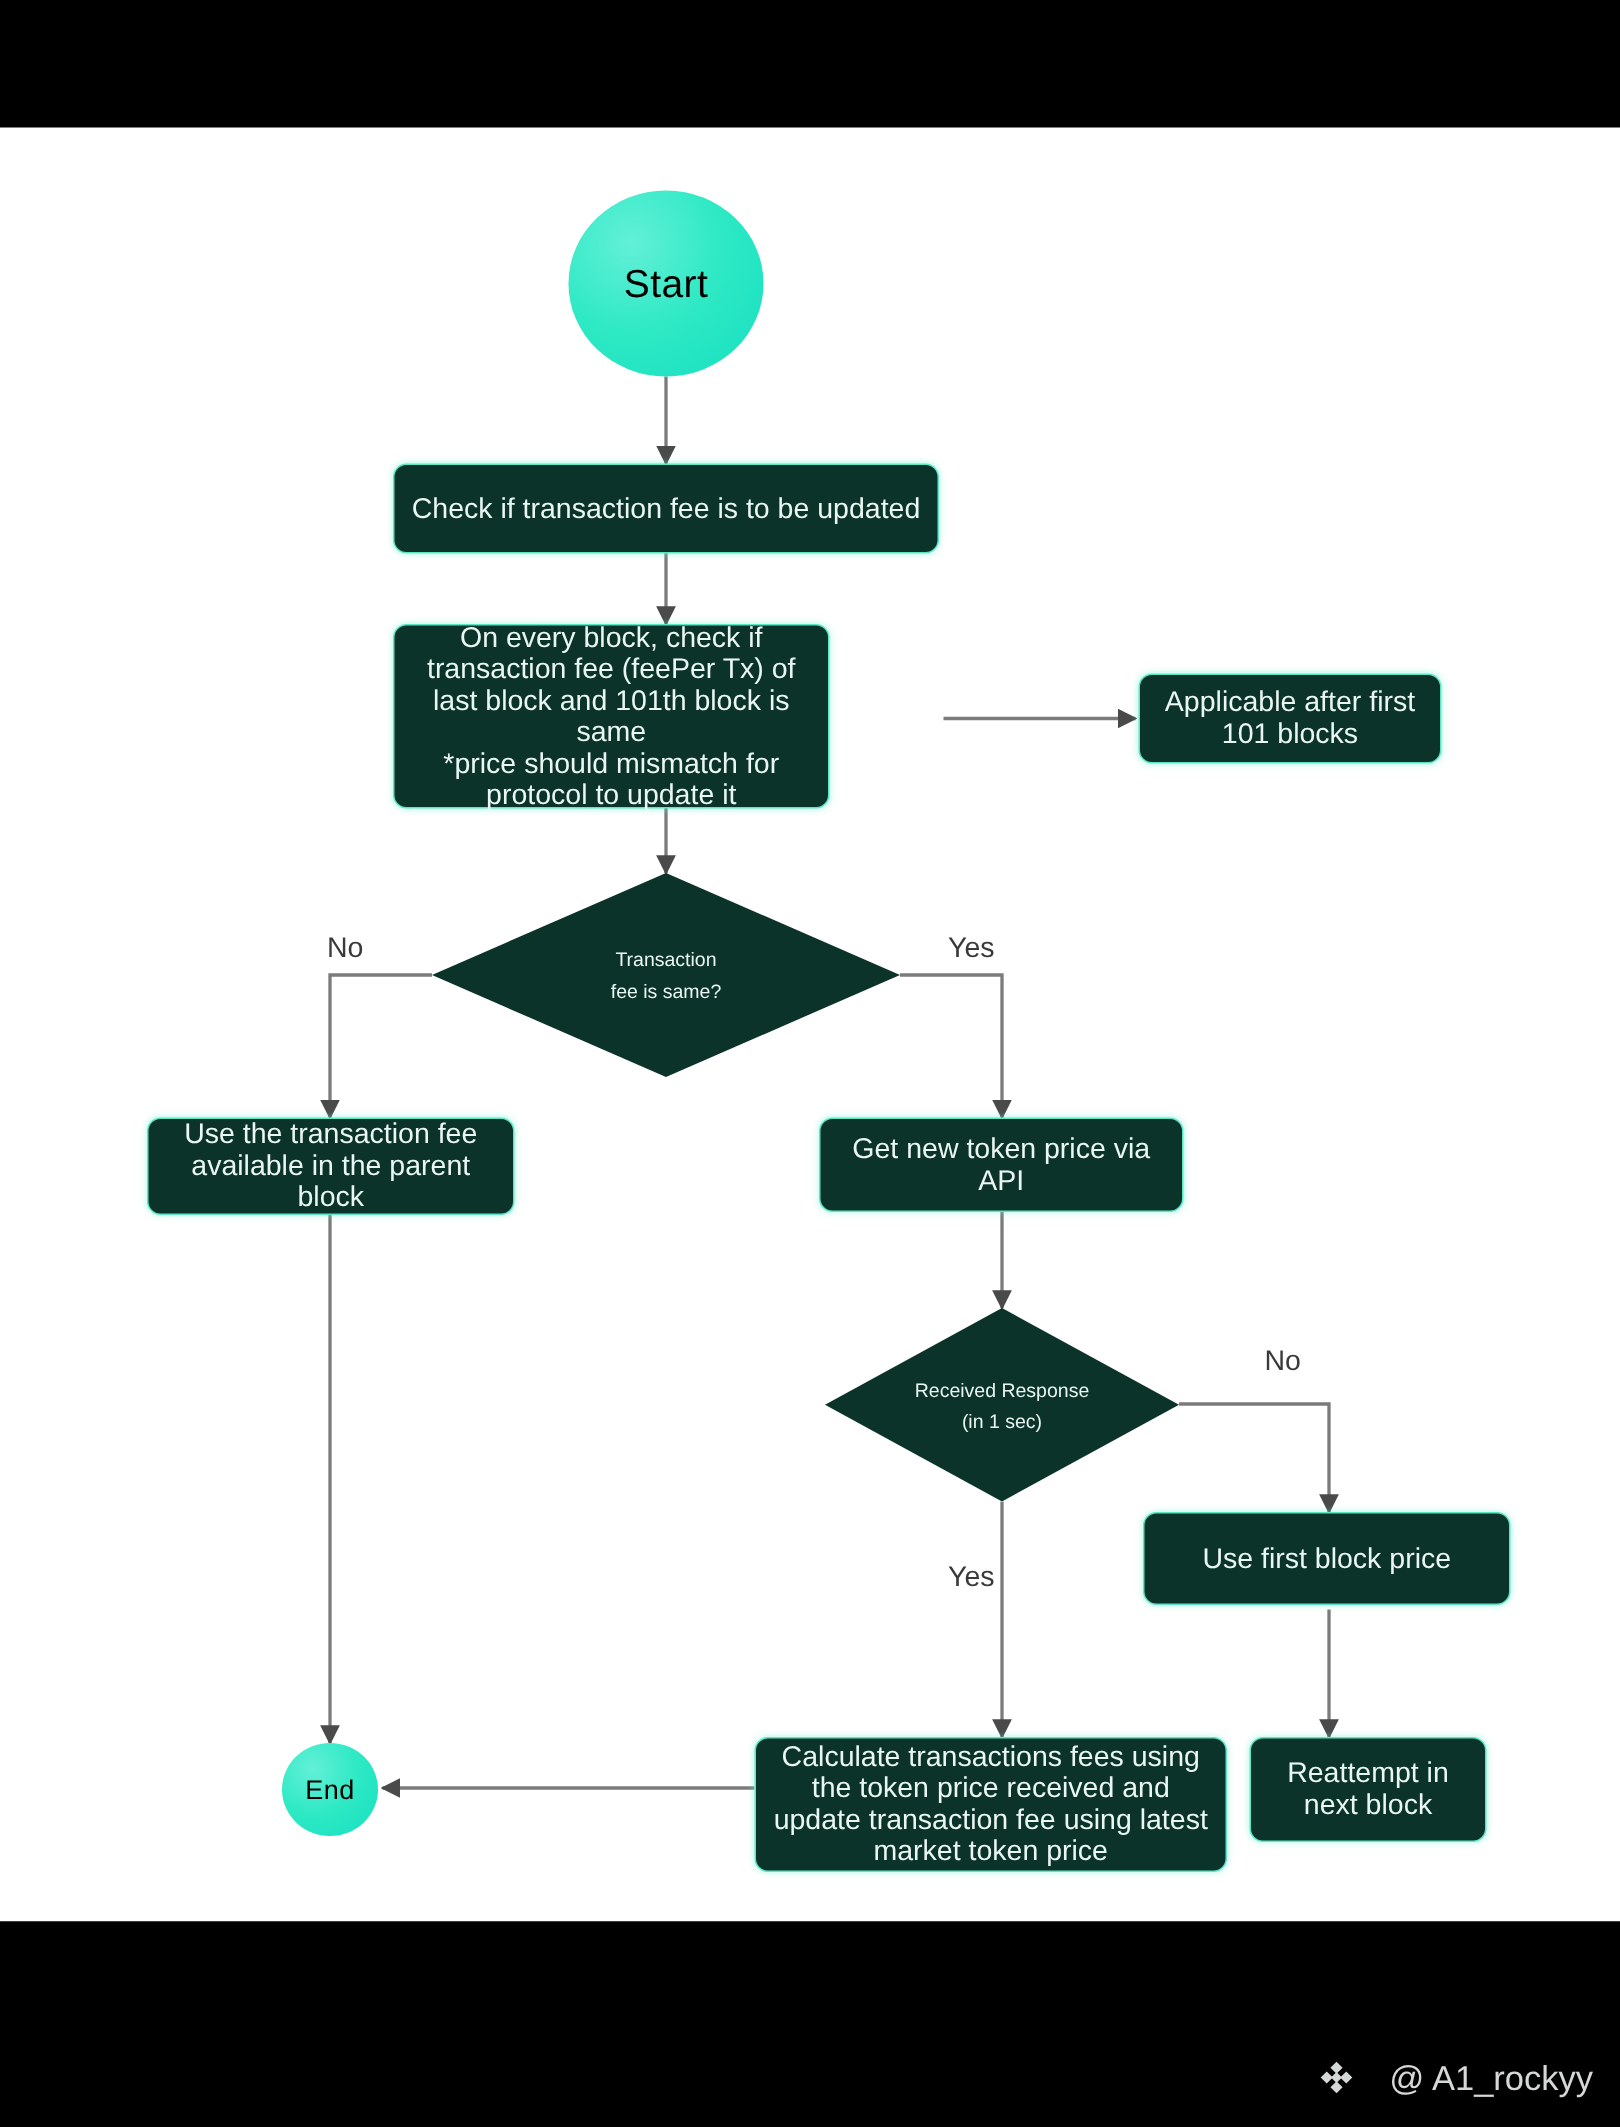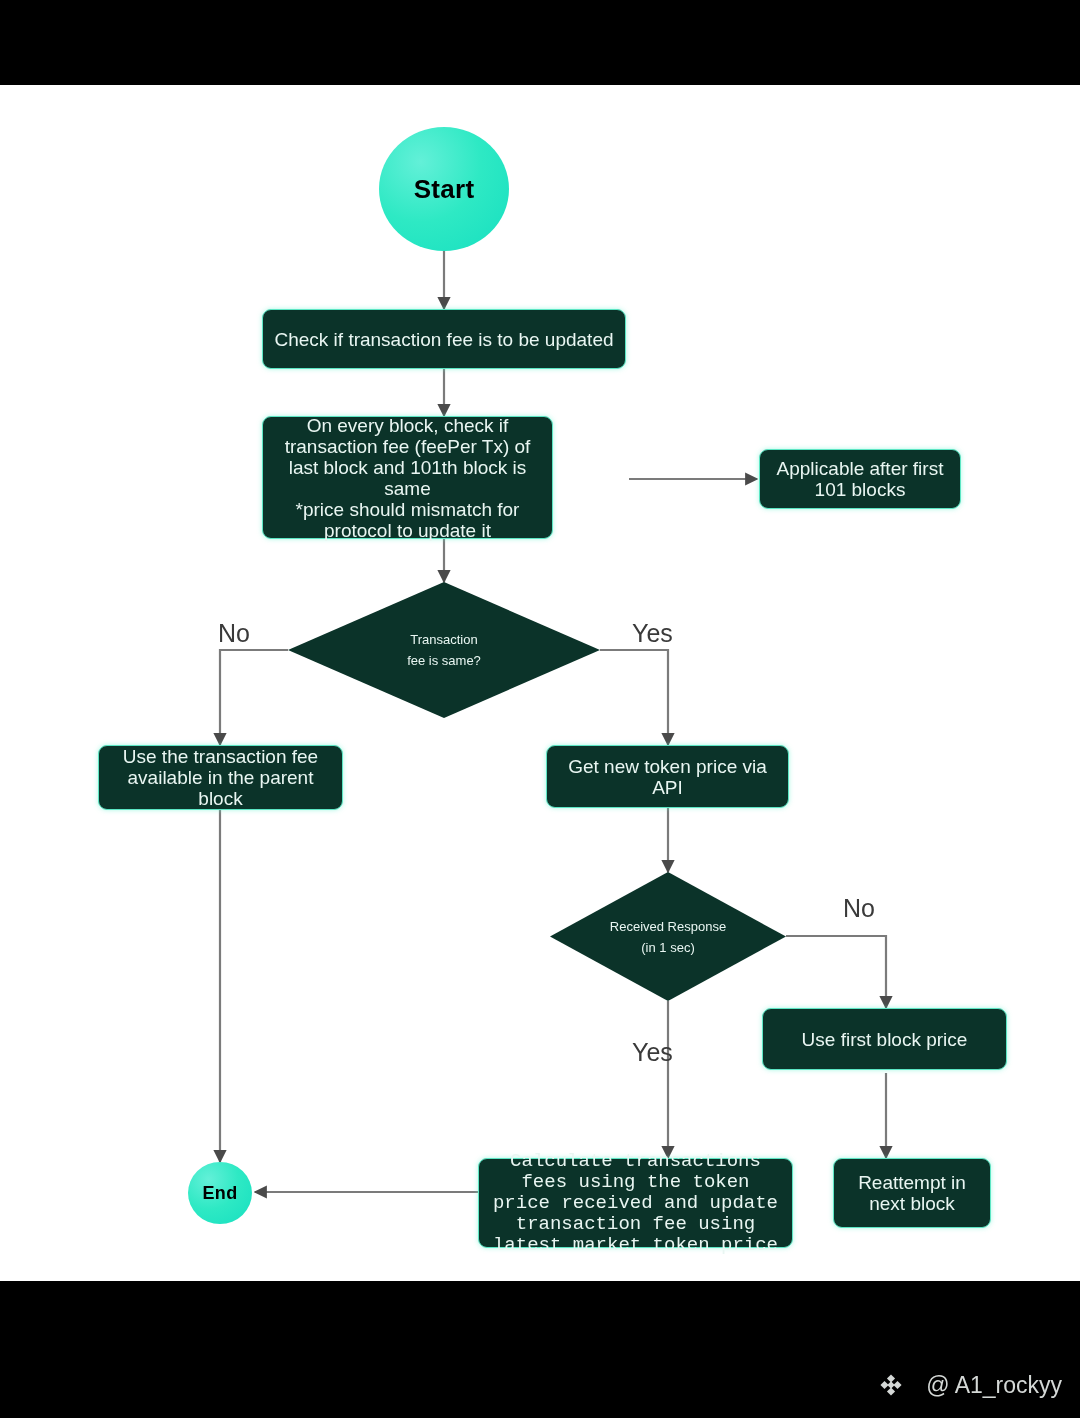--- a/index.html
+++ b/index.html
@@ -60,21 +60,21 @@
     font-size: 19px;
     line-height: 21px;
     padding: 6px 10px;
     box-shadow: 0 0 5px rgba(100, 240, 205, 0.55);
   }
 
   .terminal {
     border-radius: 50%;
     background: radial-gradient(circle at 32% 28%, #63f0d8 0%, #2ee9c4 48%, #16dfc0 100%);
     color: #000000;
-    font-weight: bold;
+    font-weight: normal;
     justify-content: center;
   }
   .terminal.start { font-size: 26px; letter-spacing: 0.3px; }
   .terminal.end   { font-size: 18px; letter-spacing: 0.3px; }
 
   .decision-wrap {
     position: absolute;
   }
   .decision-shape {
     position: absolute;
@@ -94,21 +94,21 @@
     text-align: center;
     color: #e9f6f2;
     font-size: 13px;
     line-height: 21px;
     white-space: pre-line;
   }
 
   .edge-label {
     position: absolute;
     color: #3a3a3a;
-    font-size: 25px;
+    font-size: 19px;
     line-height: 22px;
     white-space: nowrap;
   }
 
   
   .watermark {
     position: absolute;
     right: 18px;
     top: 1372px;
     display: flex;
@@ -199,21 +199,21 @@
     <div class="decision-label">Received Response
 (in 1 sec)</div>
   </div>
   <div class="edge-label" style="left:843px; top:812px;">No</div>
   <div class="edge-label" style="left:632px; top:956px;">Yes</div>
 
   <div class="node proc" style="left:762px; top:923px; width:245px; height:62px;">
     <span>Use first block price</span>
   </div>
 
-  <div class="node proc" style="left:478px; top:1073px; width:315px; height:90px;font-family:Liberation Mono, monospace;">
+  <div class="node proc" style="left:503px; top:1073px; width:315px; height:90px;">
     <span>Calculate transactions fees using the token price received and update transaction fee using latest market token price</span>
   </div>
 
   <div class="node proc" style="left:833px; top:1073px; width:158px; height:70px;">
     <span>Reattempt in next block</span>
   </div>
 
   <div class="node terminal end" style="left:188px; top:1077px; width:64px; height:62px;">
     <span>End</span>
   </div>

